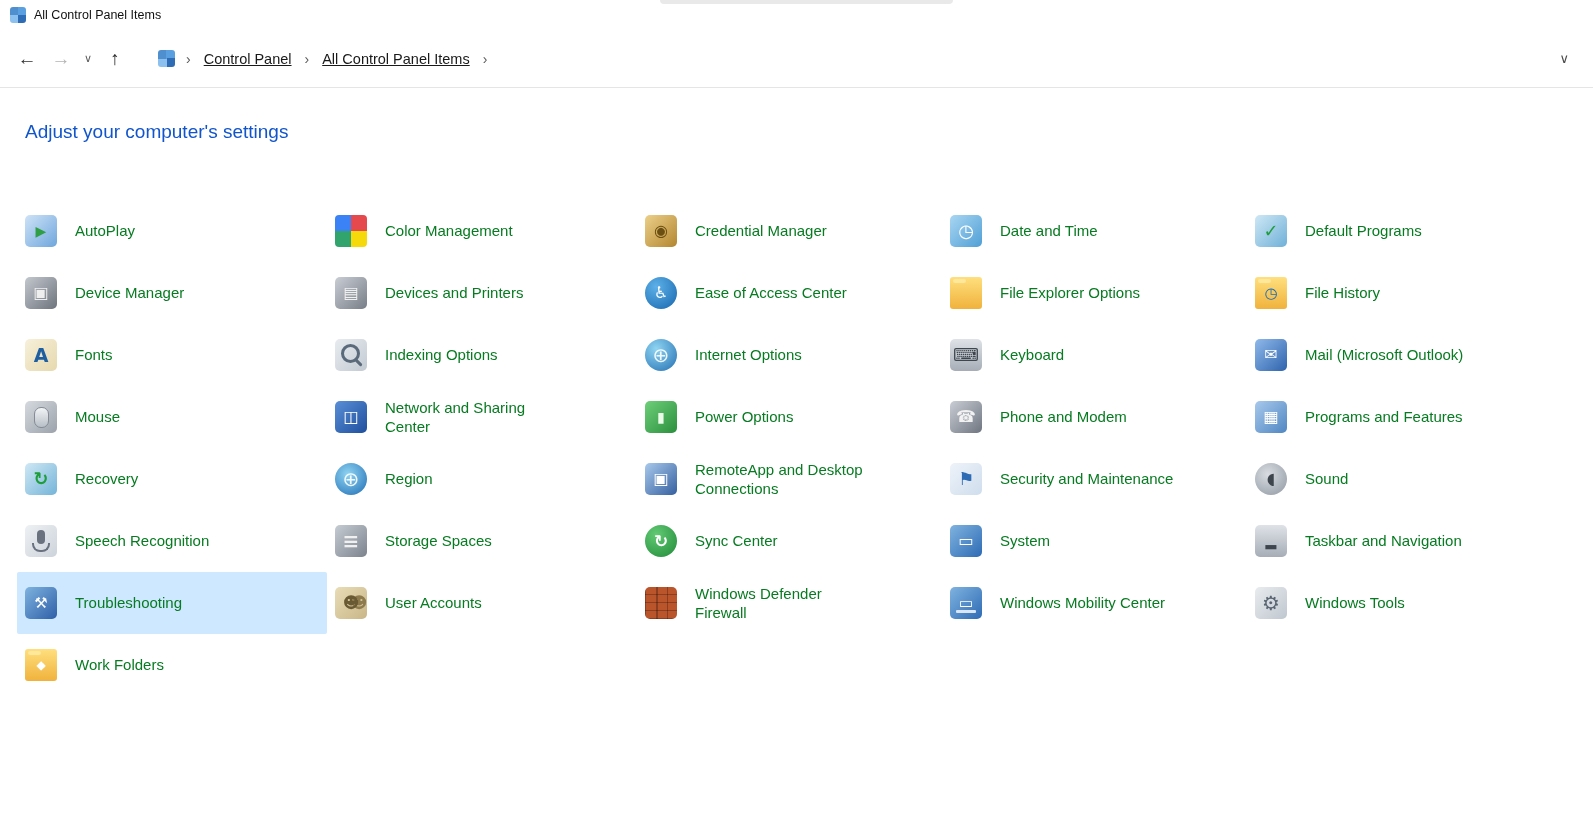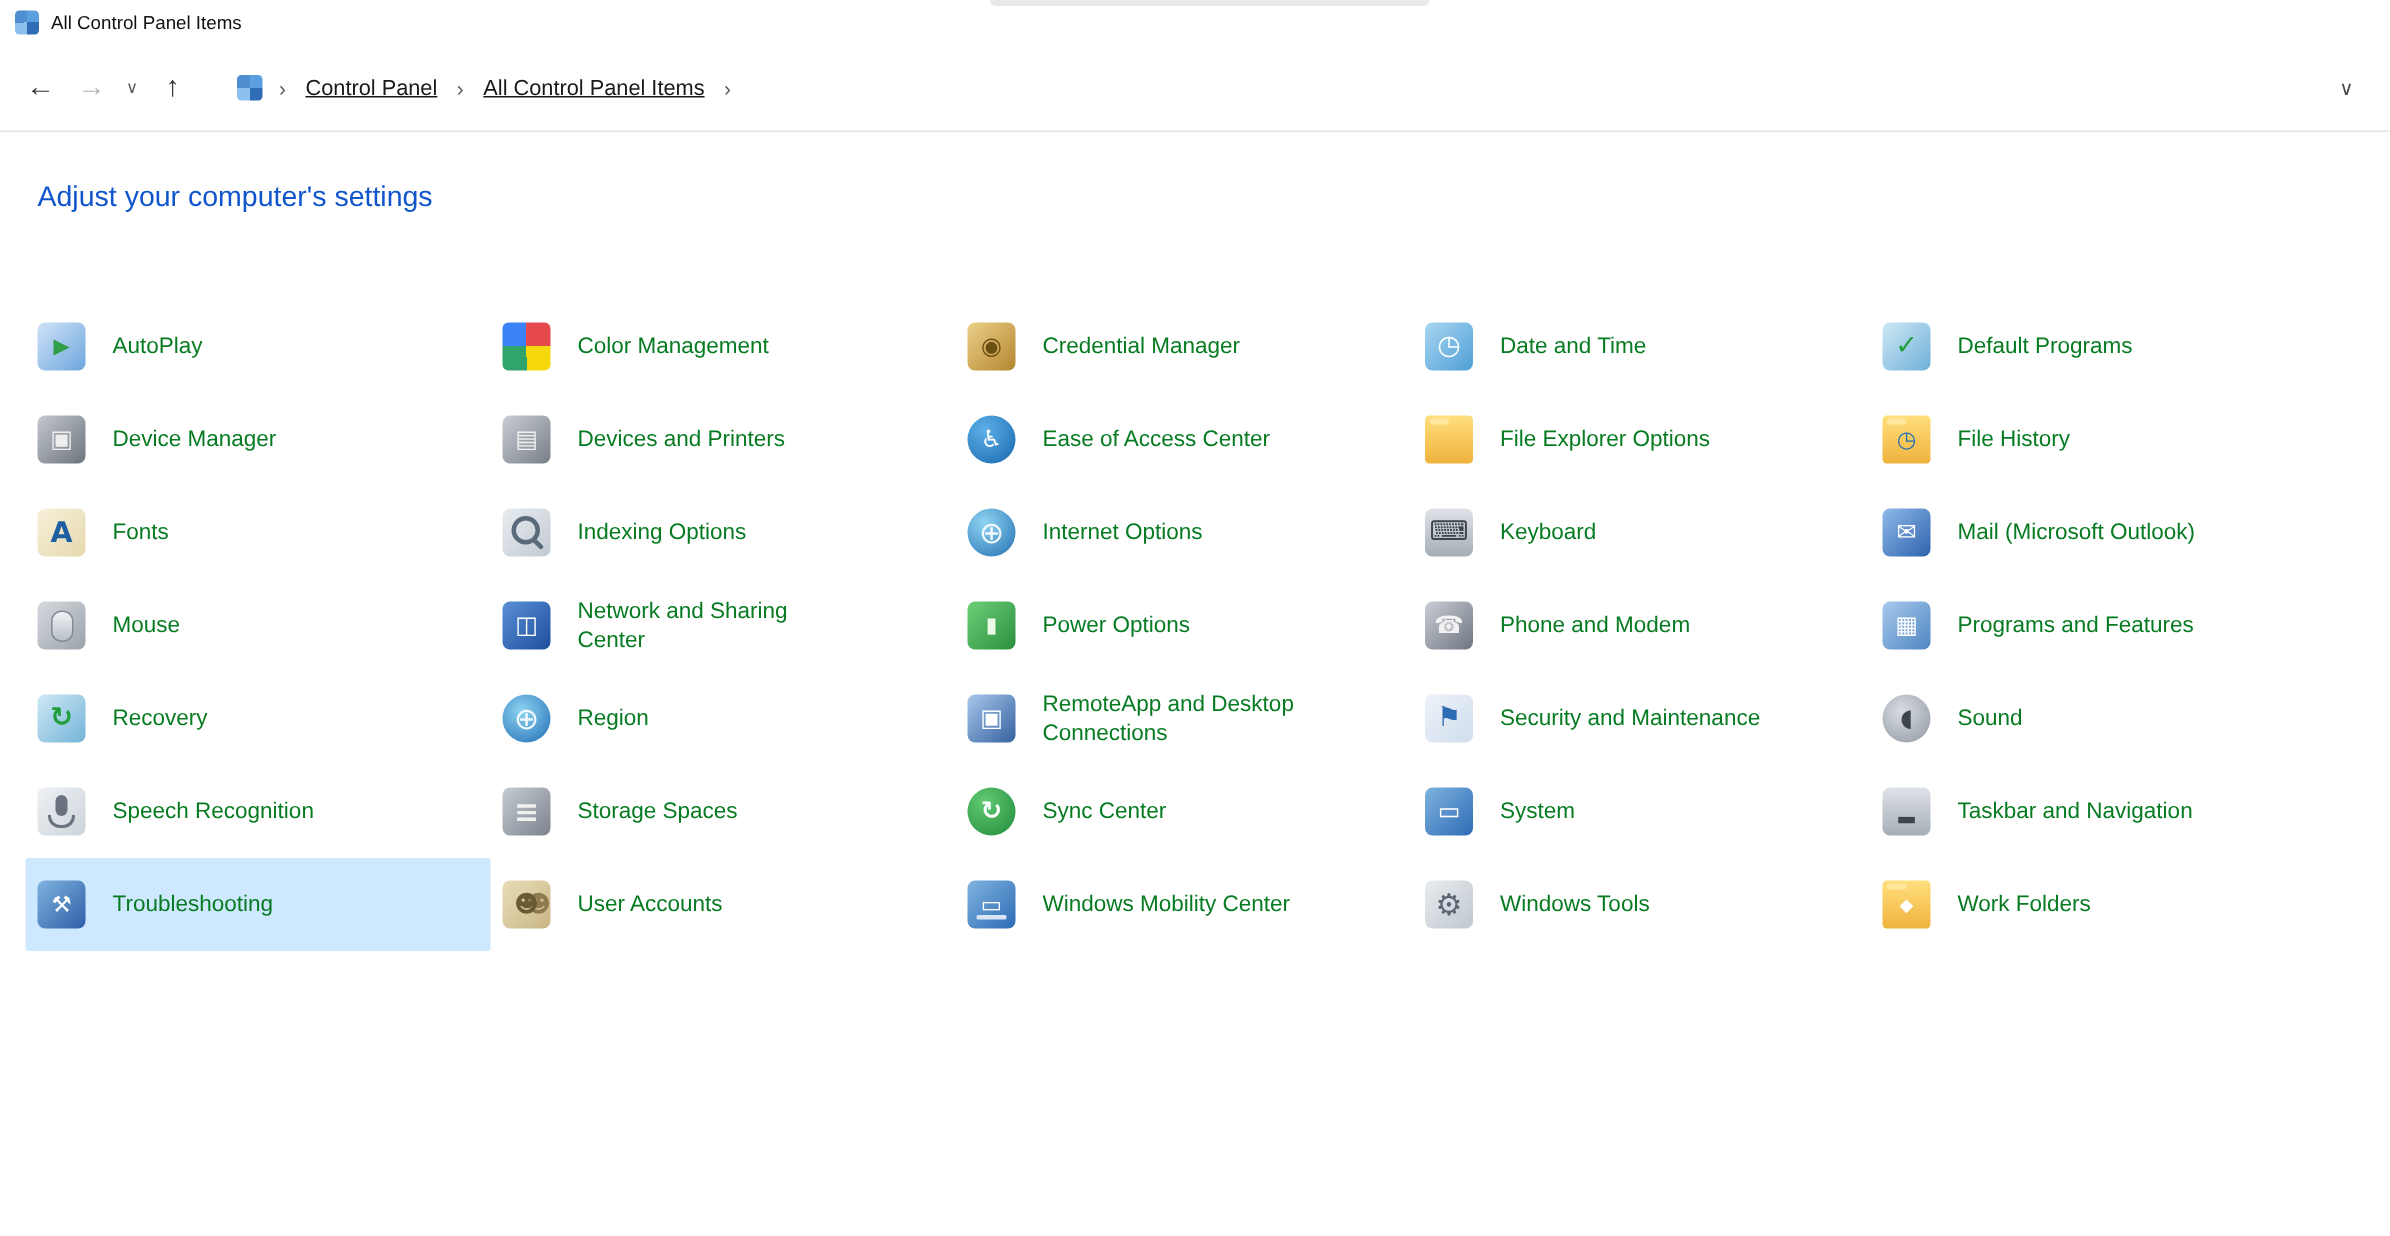--- a/index.html
+++ b/index.html
@@ -289,20 +289,24 @@
   </div>
     <div class="cell selected">
     <span class="ico ico-troubleshooting"></span>
     <span class="lbl">Troubleshooting</span>
   </div>
     <div class="cell">
     <span class="ico ico-user-accounts"></span>
     <span class="lbl">User Accounts</span>
   </div>
     <div class="cell">
+    <span class="ico ico-windows-defender-firewall"></span>
+    <span class="lbl">Windows Defender Firewall</span>
+  </div>
+    <div class="cell">
     <span class="ico ico-windows-mobility-center"></span>
     <span class="lbl">Windows Mobility Center</span>
   </div>
     <div class="cell">
     <span class="ico ico-windows-tools"></span>
     <span class="lbl">Windows Tools</span>
   </div>
     <div class="cell">
     <span class="ico ico-work-folders"></span>
     <span class="lbl">Work Folders</span>

